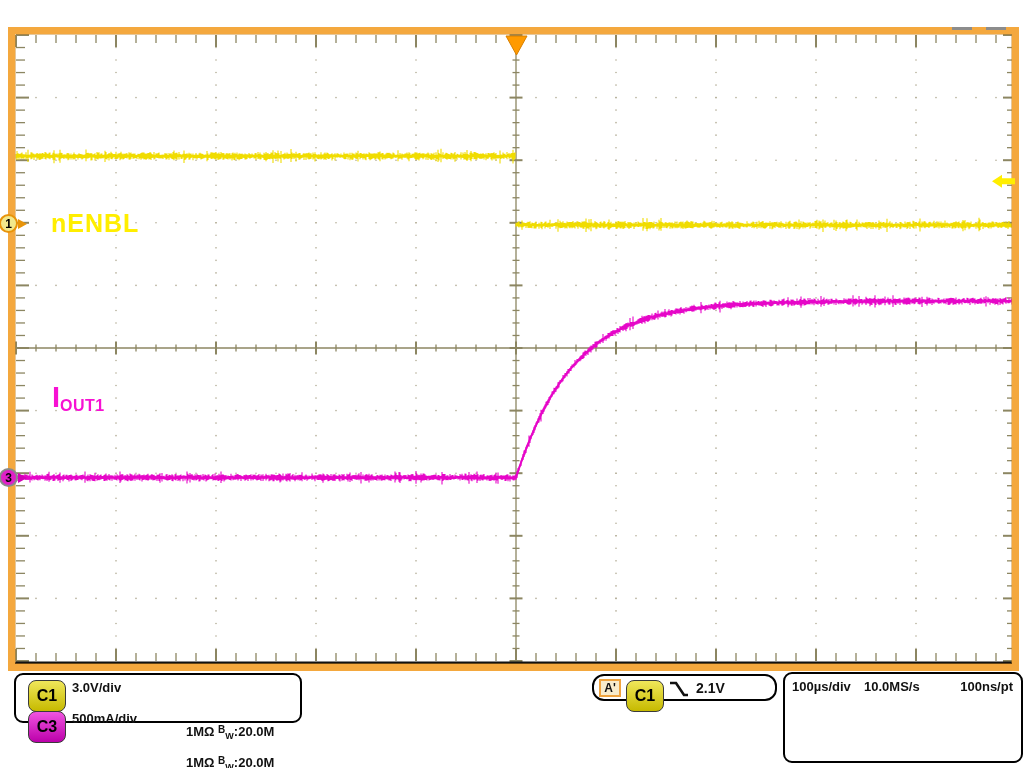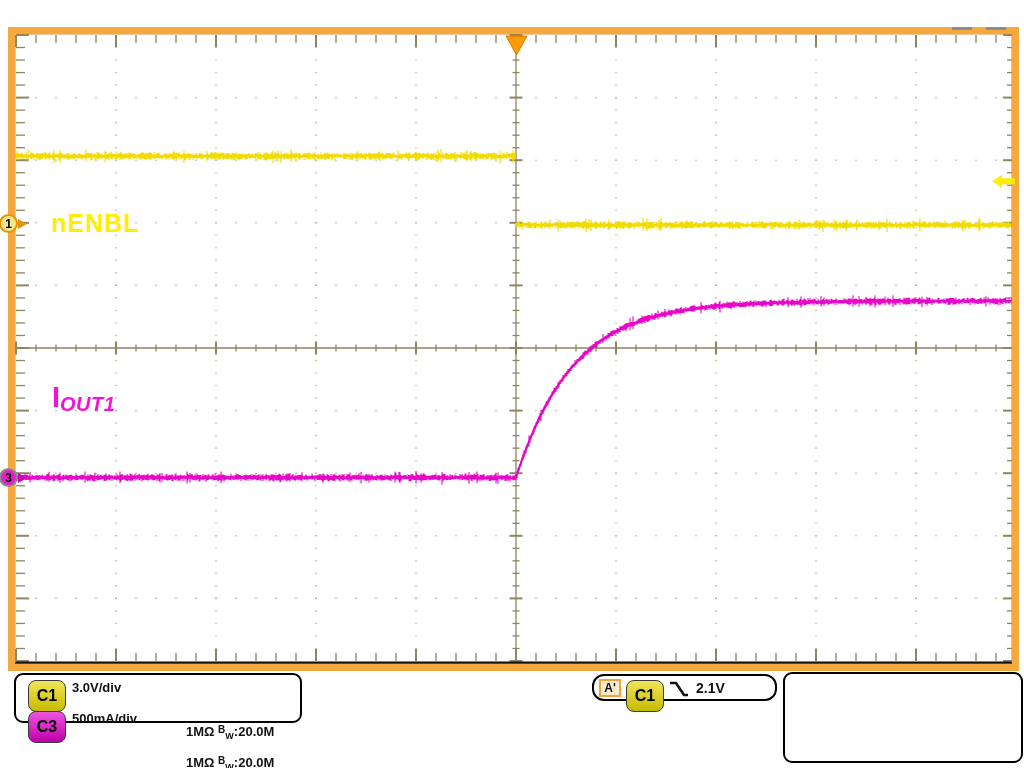--- a/index.html
+++ b/index.html
@@ -4,21 +4,21 @@
 <style>
   html,body{margin:0;padding:0;background:#fff;}
   .stage{position:relative;width:1024px;height:768px;background:#fff;overflow:hidden;
          font-family:"Liberation Sans",sans-serif;}
   #graticule{position:absolute;left:0;top:0;}
 
   
   .trace-label{position:absolute;font-weight:bold;white-space:nowrap;}
   .label-ch1{left:51px;top:199px;font-size:25px;letter-spacing:1px;color:#FFEE00;margin-top:10px;}
   .label-ch3{left:52px;top:381px;font-size:29px;color:#F711D3;}
-  .label-ch3 sub{font-size:20px;vertical-align:-4px;letter-spacing:0.5px;font-style:italic;}
+  .label-ch3 sub{font-size:16px;vertical-align:-4px;letter-spacing:0.5px;}
 
   
   .marker{position:absolute;width:19px;height:19px;border-radius:50%;box-sizing:border-box;
           display:flex;align-items:center;justify-content:center;
           font-size:12px;font-weight:bold;color:#000;z-index:5;}
   .marker1{left:-1px;top:214px;background:#F2E88C;border:2px solid #E8940A;}
   .marker3{left:-1px;top:468px;background:#E020C8;border:2px solid #8a8a8a;}
   .marker-arrow{position:absolute;width:0;height:0;border-style:solid;z-index:5;}
   .arrow1{left:18px;top:219px;border-width:5px 0 5px 9px;border-color:transparent transparent transparent #E8940A;}
   .arrow3{left:18px;top:473px;border-width:5px 0 5px 9px;border-color:transparent transparent transparent #D400B8;}
@@ -1204,15 +1204,20 @@
   <div class="box trigger-box">
     <span class="abadge">A'</span>
     <span class="badge c1">C1</span>
     <svg class="slope-icon" width="22" height="18">
       <path d="M2,3 H8 L16,15 H20" fill="none" stroke="#111" stroke-width="2.6"></path>
     </svg>
     <span class="level">2.1V</span>
   </div>
 
   <div class="box acq">
+    <div class="acq-row r1">
+      <span class="a-left">100µs/div</span>
+      <span class="a-mid1">10.0MS/s</span>
+      <span class="a-right">100ns/pt</span>
+    </div>
   </div>
 
 </div>
 
 </body></html>

